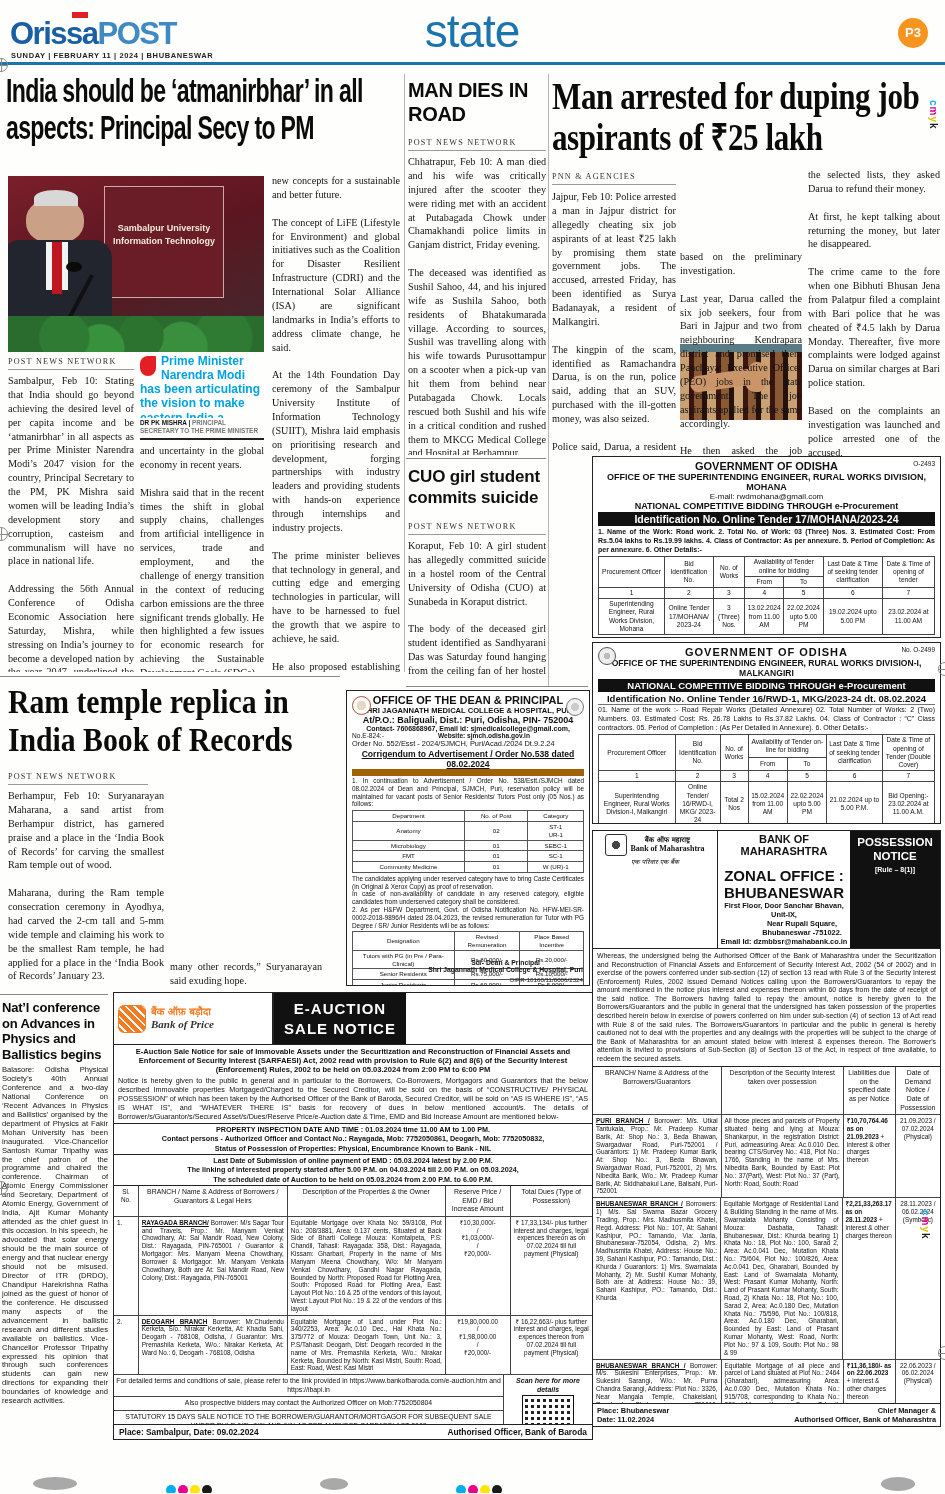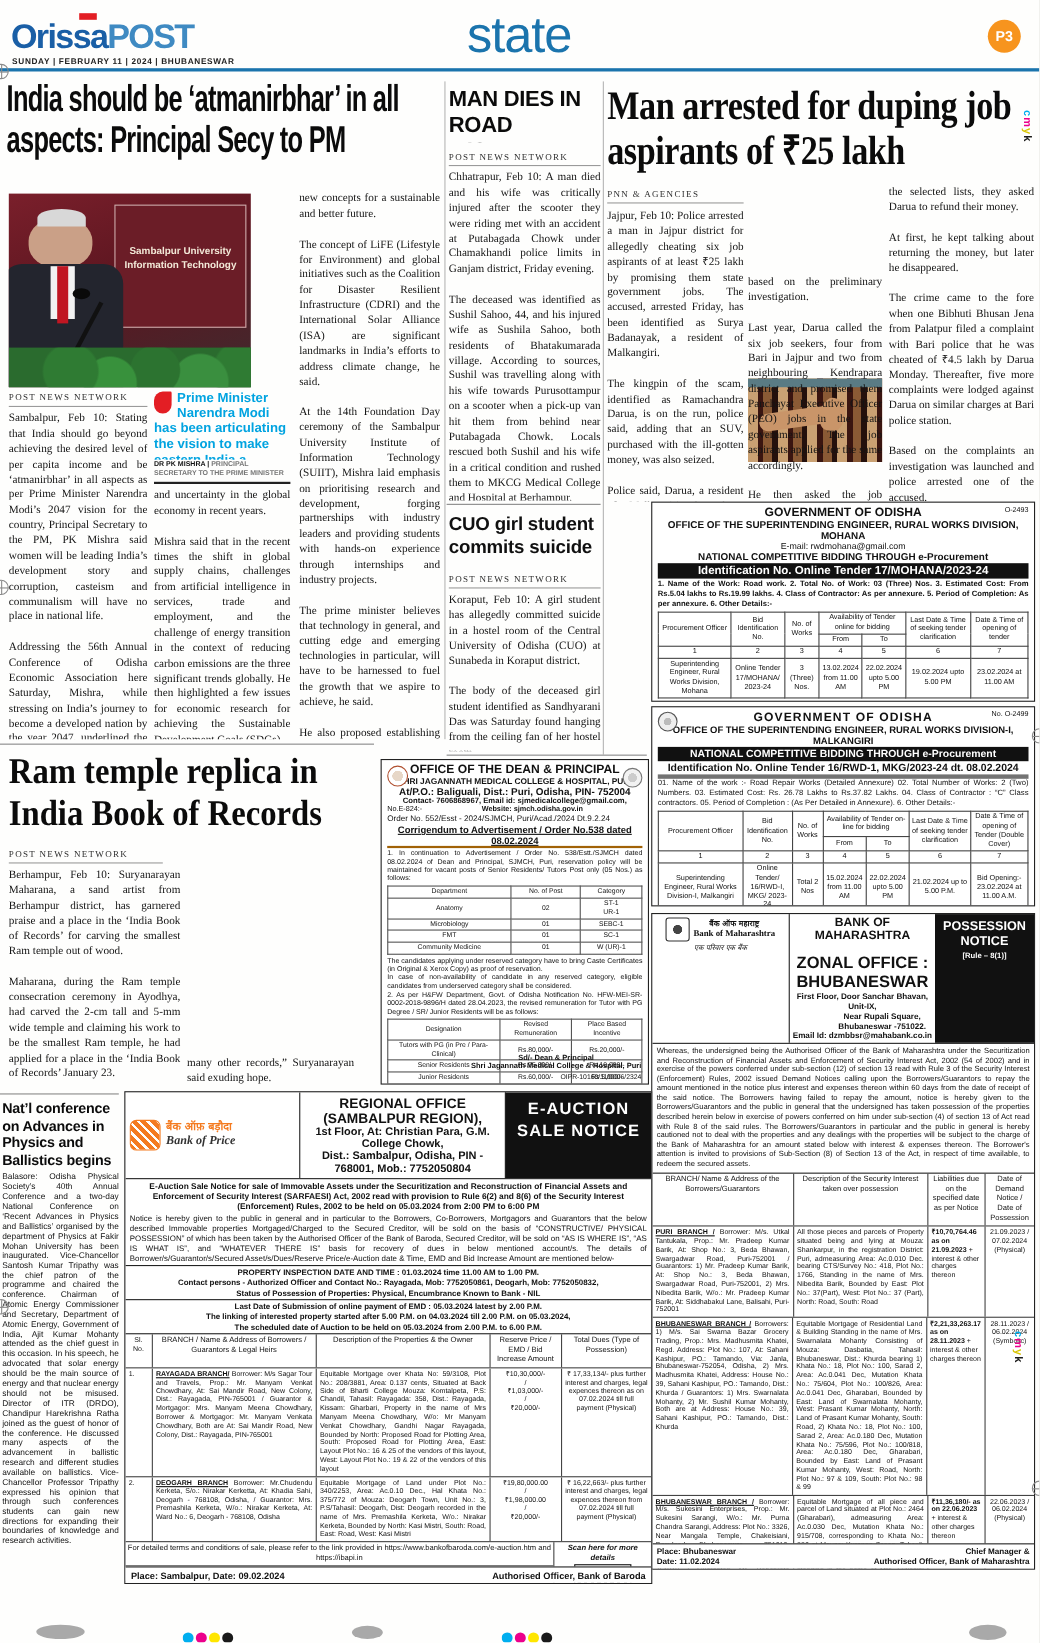--- a/index.html
+++ b/index.html
@@ -88,21 +88,21 @@
   <div class="vrule" style="left:404px;top:74px;height:598px;"></div>
   <div class="vrule" style="left:548px;top:74px;height:612px;"></div>
   <div class="hrule" style="left:406px;top:458px;width:140px;"></div>
   <div class="hrule" style="left:406px;top:686px;width:182px;"></div>
   <div class="hrule" style="left:0px;top:676px;width:340px;"></div>
   <div class="hrule" style="left:0px;top:994px;width:108px;"></div>
 
   <div class="abs" style="left:6px;top:72px;width:398px;height:100px;">
     <div class="h-atma">India should be ‘atmanirbhar’ in all aspects: Principal Secy to PM</div>
   </div>
-  <div class="abs ph" style="left:8px;top:176px;width:220px;height:176px;background:linear-gradient(160deg,#7a1f2b 0%,#5c1620 45%,#3f2b2f 100%);">
+  <div class="abs ph" style="left:8px;top:176px;width:256px;height:176px;background:linear-gradient(160deg,#7a1f2b 0%,#5c1620 45%,#3f2b2f 100%);">
     <div style="position:absolute;left:96px;top:10px;width:118px;height:110px;background:#6b1d27;border:1px solid #caa;"></div>
     <div style="position:absolute;left:104px;top:46px;width:104px;height:34px;color:#f3e9d8;font:bold 9px/1.4 'Liberation Sans',sans-serif;text-align:center;">
       <div>Sambalpur University</div>
       <div>Information Technology</div>
     </div>
     <div style="position:absolute;left:18px;top:22px;width:58px;height:46px;border-radius:46%;background:#caa087;"></div>
     <div style="position:absolute;left:26px;top:14px;width:44px;height:16px;border-radius:50% 50% 0 0;background:#d8d8d8;"></div>
     <div style="position:absolute;left:-6px;top:64px;width:110px;height:112px;border-radius:18px 18px 0 0;background:#23252e;"></div>
     <div style="position:absolute;left:38px;top:66px;width:22px;height:48px;background:#f2f2f2;"></div>
     <div style="position:absolute;left:44px;top:66px;width:10px;height:52px;background:#c01622;"></div>
@@ -240,21 +240,21 @@
   </div>
 
   <div class="abs noticebox tnd" style="left:592px;top:642px;width:349px;height:182px;padding:3px 5px;box-sizing:border-box;">
     <div style="position:relative;">
       <div style="position:absolute;left:0;top:1px;width:16px;height:16px;border-radius:50%;border:1px solid #555;background:radial-gradient(circle,#bbb 30%,#eee 31%);"></div>
       <div style="position:absolute;right:0;top:0;font-size:6.5px;">No. O-2499</div>
       <div class="ctr b" style="font-size:11px;letter-spacing:1px;">GOVERNMENT OF ODISHA</div>
       <div class="ctr b" style="font-size:8.6px;">OFFICE OF THE SUPERINTENDING ENGINEER, RURAL WORKS DIVISION-I, MALKANGIRI</div>
     </div>
     <div class="ctr b blackbar" style="font-size:9.5px;padding:1px 0;margin:1px 0;">NATIONAL COMPETITIVE BIDDING THROUGH e-Procurement</div>
-    <div class="ctr b" style="font-size:9.5px;border-bottom:4px solid #737373;">Identification No. Online Tender 16/RWD-1, MKG/2023-24 dt. 08.02.2024</div>
+    <div class="ctr b" style="font-size:9.5px;border-bottom:1px solid #737373;">Identification No. Online Tender 16/RWD-1, MKG/2023-24 dt. 08.02.2024</div>
     <div class="just" style="font:7px/1.3 'Liberation Sans',sans-serif;">01. Name of the work :- Road Repair Works (Detailed Annexure)  02. Total Number of Works: 2 (Two) Numbers.  03. Estimated Cost: Rs. 26.78 Lakhs to Rs.37.82 Lakhs.  04. Class of Contractor : “C” Class contractors.  05. Period of Completion : (As Per Detailed in Annexure).  6. Other Details:-</div>
     <table style="margin-top:2px;">
       <tbody>
           <tr>
         <th rowspan="2" style="width:22%;">Procurement Officer</th>
         <th rowspan="2" style="width:13%;">Bid Identification No.</th>
         <th rowspan="2" style="width:8%;">No. of Works</th>
         <th colspan="2">Availability of Tender on-line for bidding</th>
         <th rowspan="2" style="width:16%;">Last Date &amp; Time of seeking tender clarification</th>
         <th rowspan="2" style="width:15%;">Date &amp; Time of opening of Tender (Double Cover)</th>
@@ -314,21 +314,21 @@
       <div class="ctr b" style="font-size:7.6px;">SHRI JAGANNATH MEDICAL COLLEGE &amp; HOSPITAL, PURI</div>
       <div class="ctr b" style="font-size:9px;">At/P.O.: Baliguali, Dist.: Puri, Odisha, PIN- 752004</div>
       <div class="ctr b" style="font-size:7px;">Contact- 7606868967, Email id: sjmedicalcollege@gmail.com,</div>
     </div>
     <div style="display:flex;justify-content:space-between;font-size:6.6px;">
       <span>No.E-824:-</span>
       <span class="b">Website: sjmch.odisha.gov.in</span>
         <span></span>
     </div>
     <div style="font-size:7.4px;">Order No. 552/Esst - 2024/SJMCH, Puri/Acad./2024    Dt.9.2.24</div>
-    <div class="ctr b" style="font-size:8.6px;text-decoration:underline;border-bottom:2px solid #a16207;margin:1px 0;">Corrigendum to Advertisement / Order No.538 dated 08.02.2024</div>
+    <div class="ctr b" style="font-size:8.6px;text-decoration:underline;border-bottom:7px solid #a16207;margin:1px 0;">Corrigendum to Advertisement / Order No.538 dated 08.02.2024</div>
     <div class="just tiny2">1. In continuation to Advertisement / Order No. 538/Estt./SJMCH dated 08.02.2024 of Dean and Principal, SJMCH, Puri, reservation policy will be maintained for vacant posts of Senior Residents/ Tutors Post only (05 Nos.) as follows:</div>
     <table class="smalltab" style="margin:2px 0;">
       <tbody>
           <tr>
             <th>Department</th>
             <th>No. of Post</th>
             <th>Category</th>
           </tr>
       <tr>
             <td>Anatomy</td>
@@ -458,25 +458,20 @@
 
   <div class="abs noticebox" style="left:113px;top:992px;width:480px;height:448px;box-sizing:border-box;font-family:'Liberation Sans',sans-serif;">
     <div style="display:flex;border-bottom:1.4px solid #222;">
       <div style="width:150px;border-right:1.4px solid #222;padding:4px;display:flex;align-items:center;gap:5px;">
         <div style="width:26px;height:26px;border-radius:6px;background:repeating-linear-gradient(45deg,#f47b20 0 4px,#fff 4px 6px);border:1px solid #f47b20;"></div>
         <div>
           <div style="font:bold 10px/1.2 'DejaVu Sans',sans-serif;color:#f47b20;">बैंक ऑफ़ बड़ौदा</div>
           <div style="font:bold italic 11px/1.2 'Liberation Serif',serif;color:#333;">Bank of Price</div>
         </div>
       </div>
-      <div style="flex:1;text-align:center;padding:3px;">
-        <div class="b" style="font-size:12.5px;">REGIONAL OFFICE (SAMBALPUR REGION),</div>
-        <div class="b" style="font-size:10px;">1st Floor, At: Christian Para, G.M. College Chowk,</div>
-        <div class="b" style="font-size:10px;">Dist.: Sambalpur, Odisha, PIN - 768001, Mob.: 7752050804</div>
-      </div>
       <div class="blackbar" style="width:128px;text-align:center;padding:6px 2px;border-left:1.4px solid #222;">
         <div style="font:bold 15px/1.3 'Liberation Sans',sans-serif;letter-spacing:1px;">E-AUCTION</div>
         <div style="font:bold 15px/1.3 'Liberation Sans',sans-serif;letter-spacing:1px;">SALE NOTICE</div>
       </div>
     </div>
     <div class="ctr b" style="font-size:7.6px;padding:2px 6px;">E-Auction Sale Notice for sale of Immovable Assets under the Securitization and Reconstruction of Financial Assets and Enforcement of Security Interest (SARFAESI) Act, 2002 read with provision to Rule 6(2) and 8(6) of the Security Interest (Enforcement) Rules, 2002 to be held on 05.03.2024 from 2:00 PM to 6:00 PM</div>
     <div class="just" style="font-size:7.2px;line-height:1.25;padding:0 4px 2px;">Notice is hereby given to the public in general and in particular to the Borrowers, Co-Borrowers, Mortgagors and Guarantors that the below described Immovable properties Mortgaged/Charged to the Secured Creditor, will be sold on the basis of “CONSTRUCTIVE/ PHYSICAL POSSESSION” of which has been taken by the Authorised Officer of the Bank of Baroda, Secured Creditor, will be sold on “AS IS WHERE IS”, “AS IS WHAT IS”,  and “WHATEVER THERE IS” basis for recovery of dues in below mentioned account/s. The details of Borrower/s/Guarantor/s/Secured Asset/s/Dues/Reserve Price/e-Auction date &amp; Time, EMD and Bid Increase Amount are mentioned below-</div>
     <div class="ctr b" style="border-top:1.2px solid #222;border-bottom:1.2px solid #222;font-size:7.2px;line-height:1.3;padding:1px 2px;">
       <div>PROPERTY INSPECTION  DATE AND TIME : 01.03.2024 time 11.00 AM to 1.00 PM.</div>
       <div>Contact persons - Authorized Officer and Contact No.: Rayagada, Mob: 7752050861, Deogarh, Mob: 7752050832,</div>

